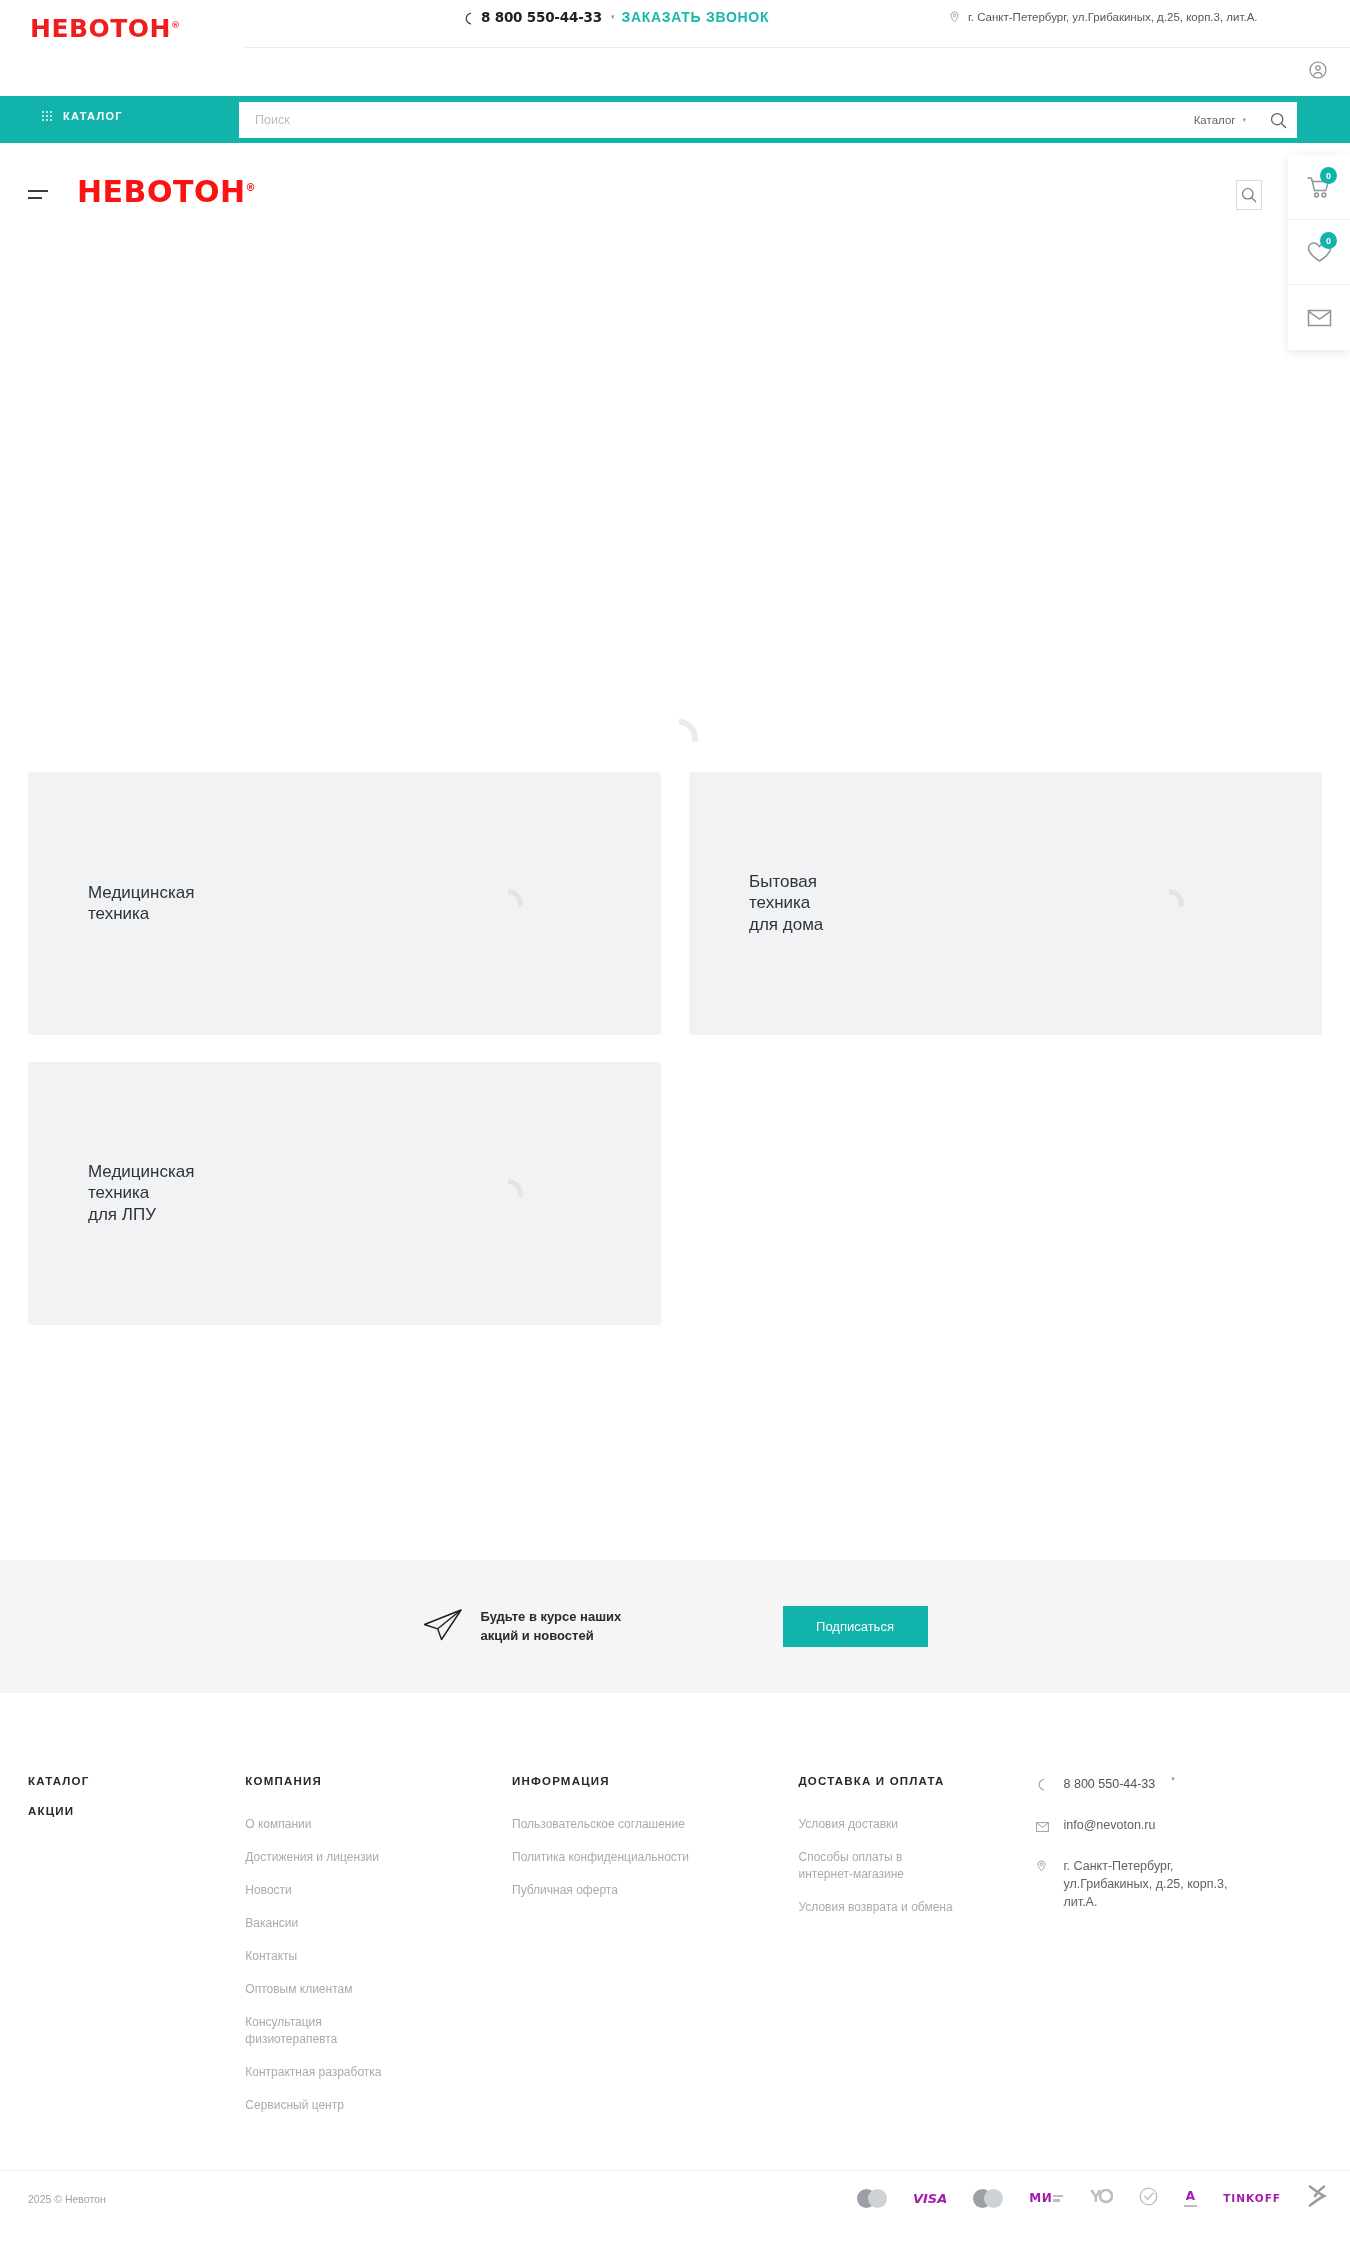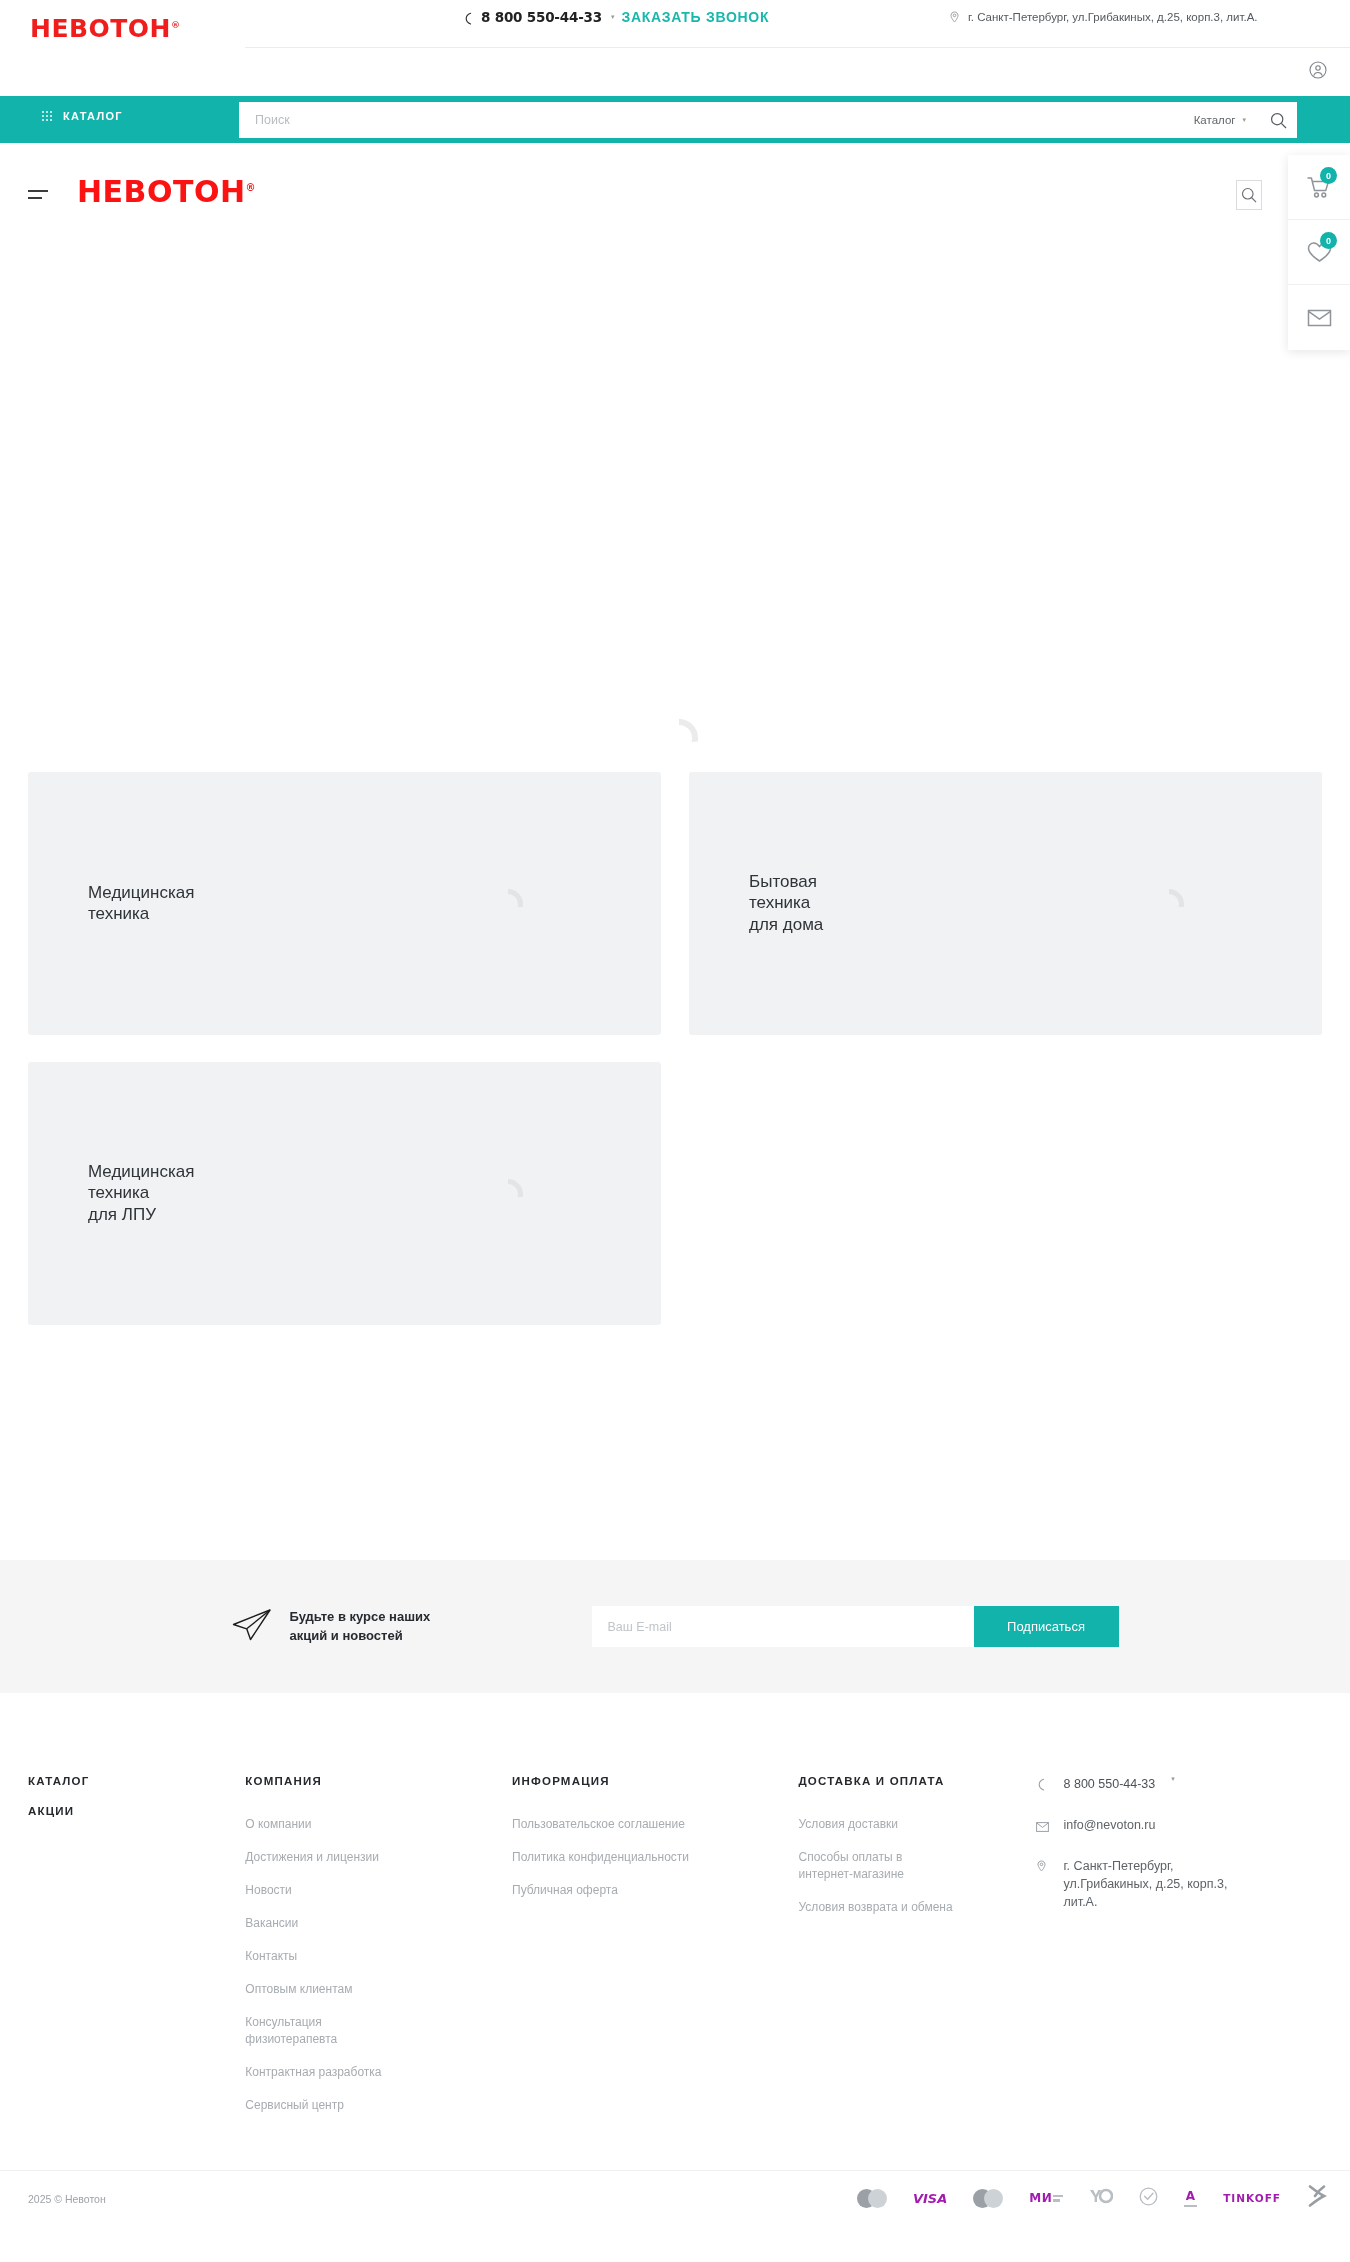--- a/index.html
+++ b/index.html
@@ -418,21 +418,20 @@
       <span>
         <svg width="40" height="33" viewBox="0 0 40 33" fill="none">
           <path d="M1.5 16.5L38 2 18.5 31.5l-3.8-10.7L1.5 16.5z" stroke="#1d1d1d" stroke-width="1.4" stroke-linejoin="round"></path>
           <path d="M14.7 20.8L38 2" stroke="#1d1d1d" stroke-width="1.4"></path>
         </svg>
       </span>
       <span class="nl-text">Будьте в курсе наших
 акций и новостей</span>
     </div>
     <div class="nl-form">
-      <input class="nl-input" type="text" placeholder="Ваш E-mail" style="">
       <button class="nl-btn">Подписаться</button>
     </div>
   </div>
 
   <div class="footer">
     <div class="footer-cols">
 
       <div class="fcol-1">
         <div class="fcol-head">КАТАЛОГ</div>
         <div class="fcol-head second">АКЦИИ</div>

